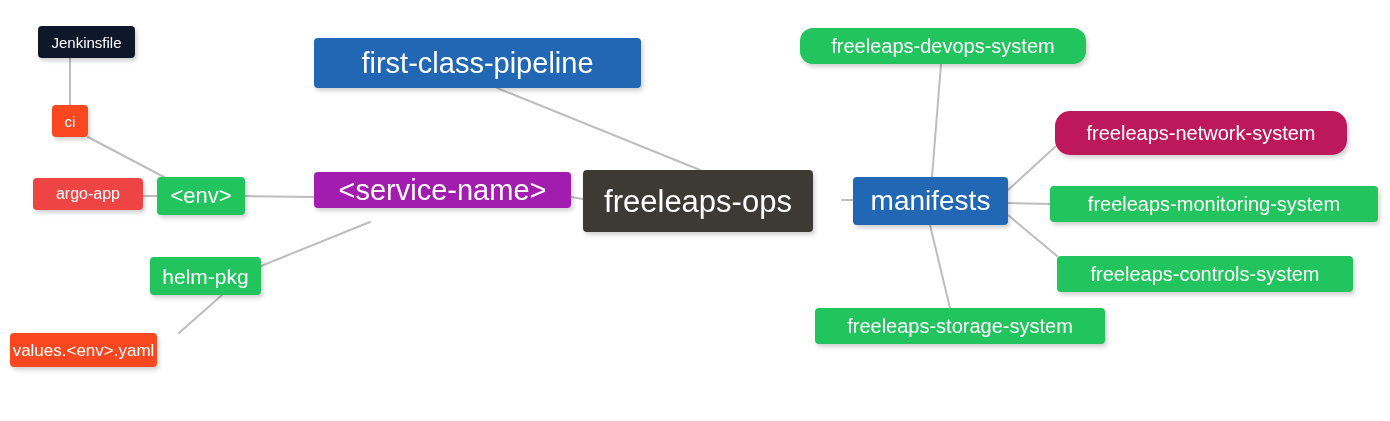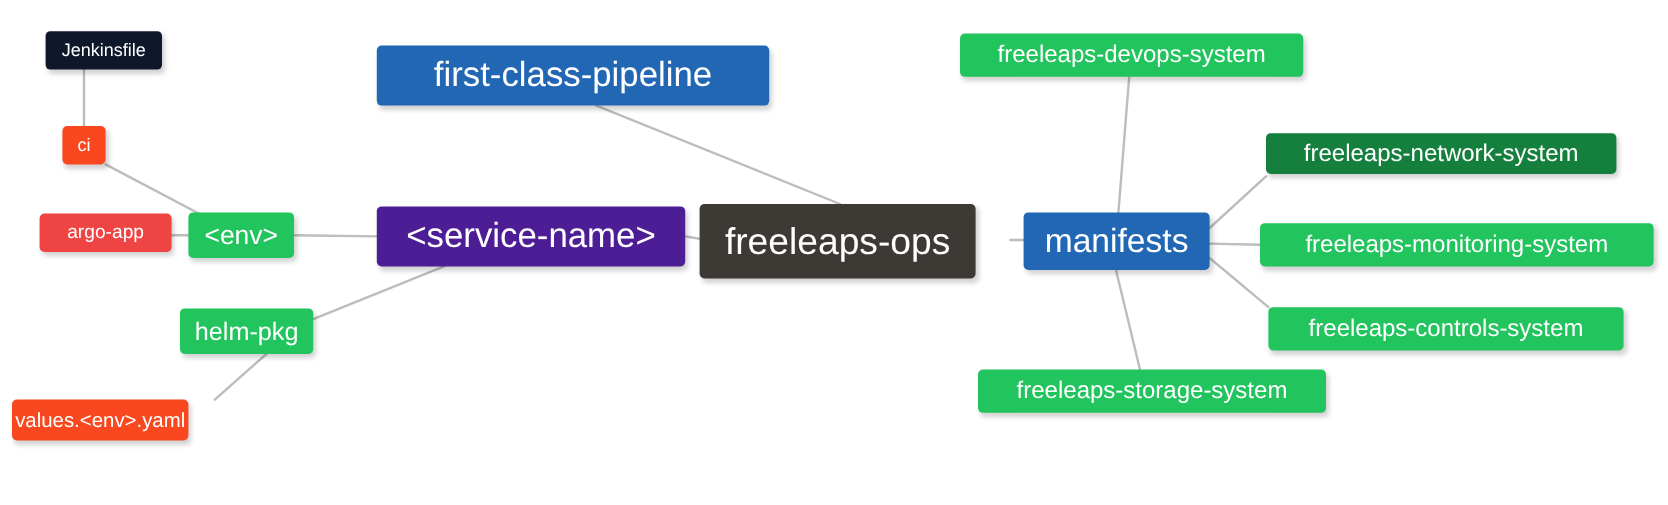--- a/index.html
+++ b/index.html
@@ -86,33 +86,33 @@
       </div>
       <div class="node" style="left: 150px; top: 257px; width: 111px; height: 38px; background: rgb(34, 196, 94); font-size: 21px;">
         <span class="node-label">helm-pkg</span>
       </div>
       <div class="node" style="left: 10px; top: 333px; width: 147px; height: 34px; background: rgb(249, 72, 31); font-size: 17px;">
         <span class="node-label">values.&lt;env&gt;.yaml</span>
       </div>
       <div class="node" style="left: 314px; top: 38px; width: 327px; height: 50px; background: rgb(33, 103, 180); font-size: 29px;">
         <span class="node-label">first-class-pipeline</span>
       </div>
-      <div class="node" style="left: 314px; top: 172px; width: 257px; height: 50px; background: #4c1d95; font-size: 29px;">
+      <div class="node" style="left: 314px; top: 172px; width: 257px; height: 36px; background: #a21caf; font-size: 29px;">
         <span class="node-label">&lt;service-name&gt;</span>
       </div>
       <div class="node" style="left: 583px; top: 170px; width: 230px; height: 62px; background: rgb(61, 57, 53); font-size: 31px;">
         <span class="node-label">freeleaps-ops</span>
       </div>
       <div class="node" style="left: 853px; top: 177px; width: 155px; height: 48px; background: rgb(33, 103, 180); font-size: 28px; text-align: right;">
         <span class="node-label">manifests</span>
       </div>
-      <div class="node" style="left: 800px; top: 28px; width: 286px; height: 36px; background: rgb(34, 196, 94); font-size: 20px;">
+      <div class="node" style="left: 800px; top: 28px; width: 286px; height: 36px; background: rgb(34, 196, 94); font-size: 20px; border-radius: 13px;">
         <span class="node-label">freeleaps-devops-system</span>
       </div>
-      <div class="node" style="left: 1055px; top: 111px; width: 292px; height: 34px; background: #15803d; font-size: 20px;">
+      <div class="node" style="left: 1055px; top: 111px; width: 292px; height: 44px; background: #be185d; font-size: 20px; border-radius: 15px;">
         <span class="node-label">freeleaps-network-system</span>
       </div>
       <div class="node" style="left: 1050px; top: 186px; width: 328px; height: 36px; background: rgb(34, 196, 94); font-size: 20px;">
         <span class="node-label">freeleaps-monitoring-system</span>
       </div>
       <div class="node" style="left: 1057px; top: 256px; width: 296px; height: 36px; background: rgb(34, 196, 94); font-size: 20px;">
         <span class="node-label">freeleaps-controls-system</span>
       </div>
       <div class="node" style="left: 815px; top: 308px; width: 290px; height: 36px; background: rgb(34, 196, 94); font-size: 20px;">
         <span class="node-label">freeleaps-storage-system</span>

